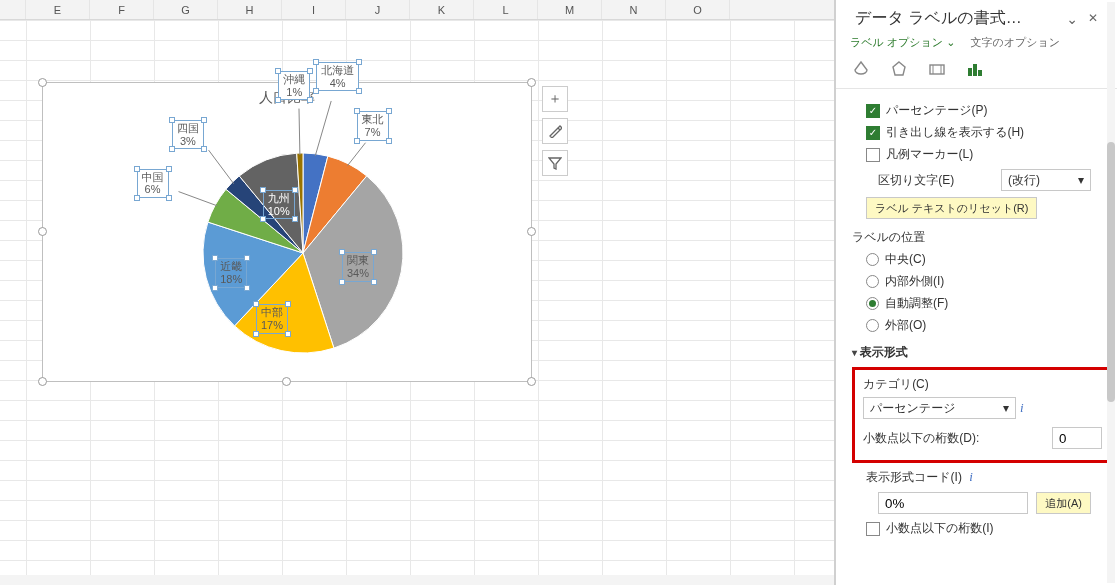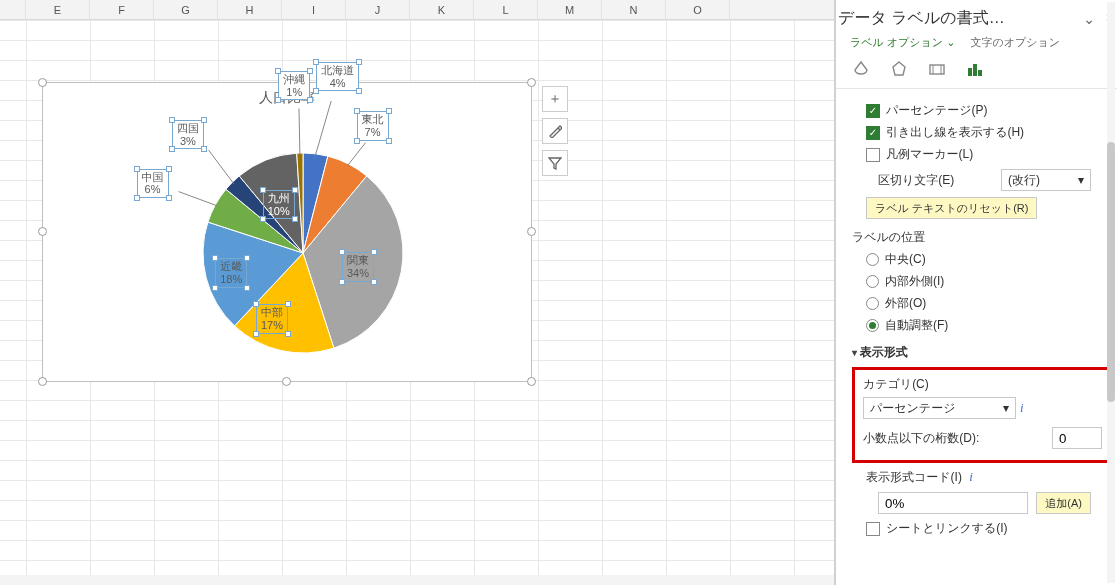--- a/index.html
+++ b/index.html
@@ -23,21 +23,21 @@
   .dlabel { position: absolute; font-size: 11px; color: #595959; text-align: center; line-height: 1.15; background: #fff; padding: 1px 4px; }
   .dlabel.selected { border: 1px solid #78a7d2; }
   .dlabel .dh { position:absolute; width:6px;height:6px;border:1px solid #78a7d2;background:#fff; }
   .dlabel .dh1{top:-4px;left:-4px}.dlabel .dh2{top:-4px;right:-4px}.dlabel .dh3{bottom:-4px;left:-4px}.dlabel .dh4{bottom:-4px;right:-4px}
   .leader { stroke:#888; stroke-width:1; }
   
   .side-btns { position:absolute; left: 542px; top: 86px; display:flex; flex-direction:column; gap:6px; }
   .side-btn { width: 26px; height: 26px; border: 1px solid #ccc; background: #fff; display:flex; align-items:center; justify-content:center; color:#666; font-size:14px; }
   
   .pane { width: 282px; height: 100%; background: #fff; border-left: 1px solid #d0d0d0; display:flex; flex-direction:column; position:relative; font-size:12px; }
-  .pane-head { padding: 8px 2px 4px; display:flex; align-items:center; justify-content:space-between; }
+  .pane-head { padding: 8px 19px 4px; display:flex; align-items:center; justify-content:space-between; }
   .pane-title { font-size: 16px; color: #333; white-space: nowrap; overflow: hidden; text-overflow: ellipsis; max-width: 200px;}
   .pane-x { display:flex; gap:10px; color:#666; font-size:12px; }
   .pane-tabs { padding: 2px 14px 6px; font-size: 11px; }
   .pane-tabs a { color:#2b7a2b; text-decoration:none; margin-right: 12px; }
   .pane-tabs a.muted { color:#666; }
   .chev { color:#2b7a2b; }
   .icon-row { display:flex; gap:16px; padding: 2px 14px 8px; align-items:center; border-bottom:1px solid #e5e5e5;}
   .icon-row .ic { width:22px; height:22px; display:flex; align-items:center; justify-content:center; color:#666; }
   .icon-row .ic.active svg rect{ fill:#2e7d32; }
   .pane-body { flex:1; overflow:auto; padding: 8px 14px 20px 30px; position:relative;}
@@ -270,26 +270,26 @@
     <div style="margin:10px 0 4px -14px; font-weight:normal;">ラベルの位置</div>
     <div class="row">
         <span class="radio"></span>
         <span>中央(C)</span>
       </div>
     <div class="row">
         <span class="radio"></span>
         <span>内部外側(I)</span>
       </div>
     <div class="row">
+        <span class="radio checked"></span>
+        <span>自動調整(F)</span>
+      </div>
+    <div class="row">
         <span class="radio"></span>
         <span>外部(O)</span>
-      </div>
-    <div class="row">
-        <span class="radio checked"></span>
-        <span>自動調整(F)</span>
       </div>
 
     <div class="sect">表示形式</div>
 
     <div class="highlight">
       <div style="margin-bottom:4px;"><span>カテゴリ(C)</span></div>
       <div style="display:flex; align-items:center;">
         <div class="sel wide-sel">
             <span>パーセンテージ</span>
             <span>▾</span>
@@ -302,19 +302,19 @@
       </div>
     </div>
 
     <div style="margin-top:6px;"><span>表示形式コード(I)</span> <span class="info-i">i</span></div>
     <div class="sep-row">
       <input class="sel" style="width: 150px; border: 1px solid rgb(200, 200, 200); padding: 2px 6px;" value="0%">
       <div class="btn">追加(A)</div>
     </div>
     <div class="row">
       <span class="chk"></span>
-      <span>シートとリンクする(I)</span>
+      <span>小数点以下の桁数(I)</span>
     </div>
   </div>
   <div class="scrollbar">
       <div class="thumb1"></div>
     </div>
 </div>
 
 </body></html>

